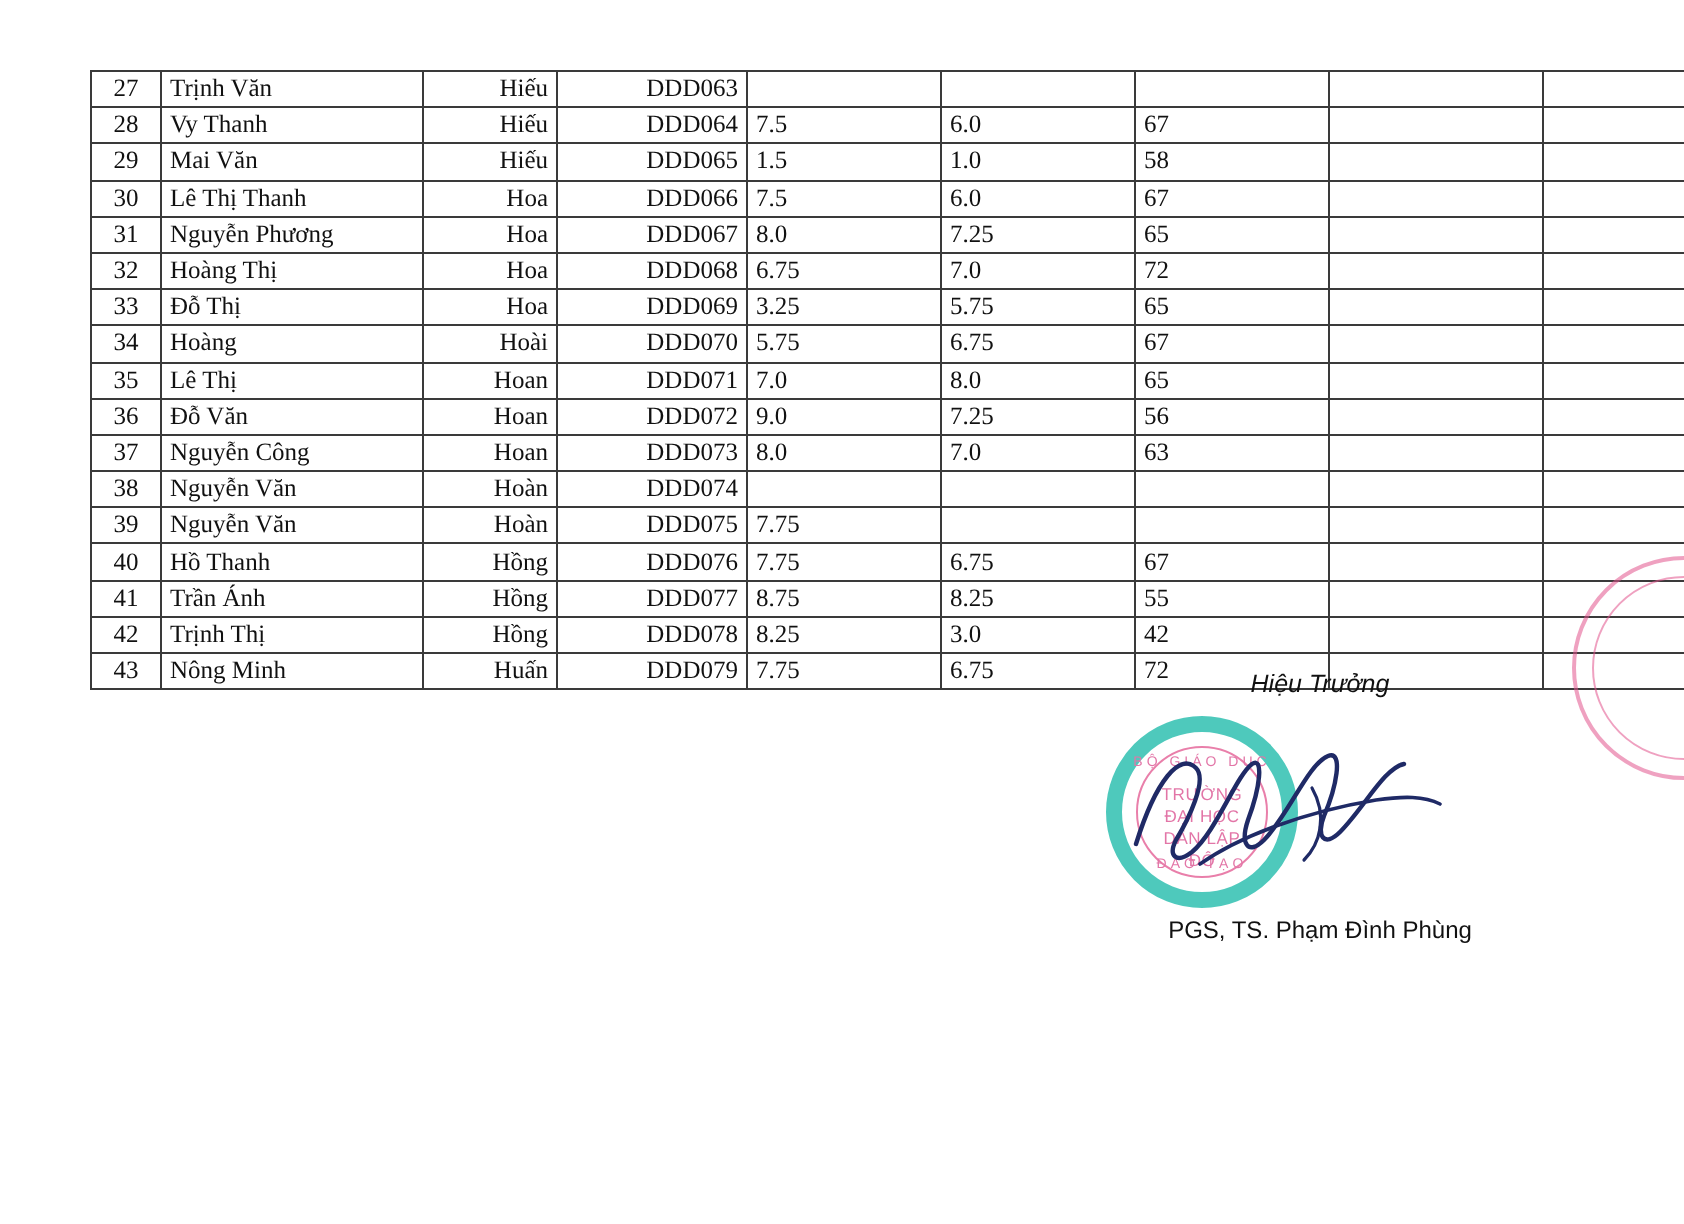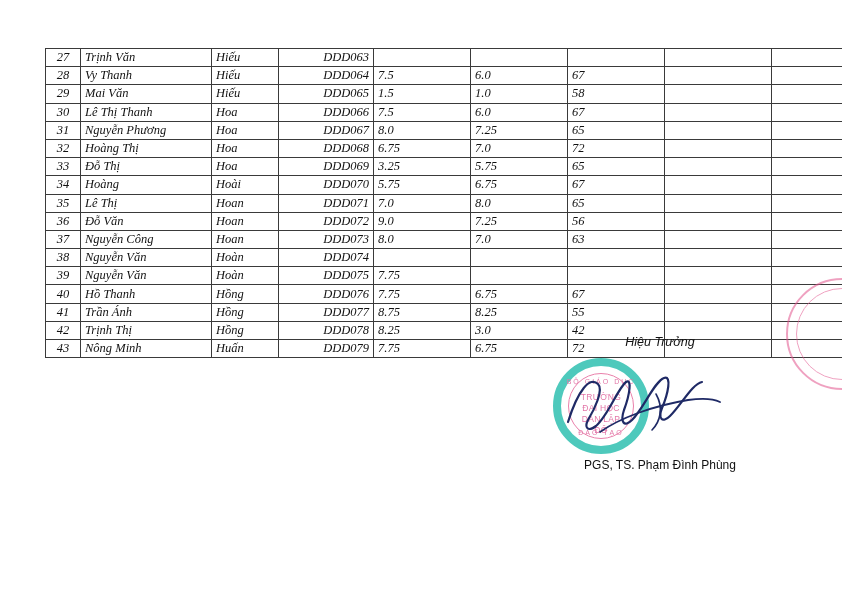--- a/index.html
+++ b/index.html
@@ -17,43 +17,42 @@
   }
   .page {
     position: absolute;
     inset: 0;
   }
 
   
   .table-wrap {
     position: absolute;
     left: 45px;
-    top: 48px;
+    top: 35px;
     width: 752px;
-    font-style: italic;
   }
   table.scores {
     border-collapse: collapse;
     width: 752px;
     table-layout: fixed;
   }
   table.scores td {
     border: 1px solid #3a3a3a;
     height: 17.2px;
     padding: 0 4px;
     font-size: 12.5px;
     line-height: 17px;
     font-family: "Liberation Serif", serif;
     color: #111;
     white-space: nowrap;
     overflow: hidden;
   }
   .c-no    { width: 26px;  text-align: center; }
   .c-name  { width: 122px; text-align: left; padding-left: 6px; }
-  .c-given { width: 58px;  text-align: left; padding-left: 6px; }
+  .c-given { width: 58px;  text-align: right; padding-left: 6px; }
   .c-code  { width: 86px;  text-align: right; padding-left: 8px; }
   .c-s1    { width: 88px;  text-align: left; font-size: 11.5px; }
   .c-s2    { width: 88px;  text-align: left; font-size: 11.5px; }
   .c-s3    { width: 88px;  text-align: left; font-size: 11.5px; }
   .c-e1    { width: 98px; }
   .c-e2    { width: 98px; }
 
   
   .sign-block {
     position: absolute;

